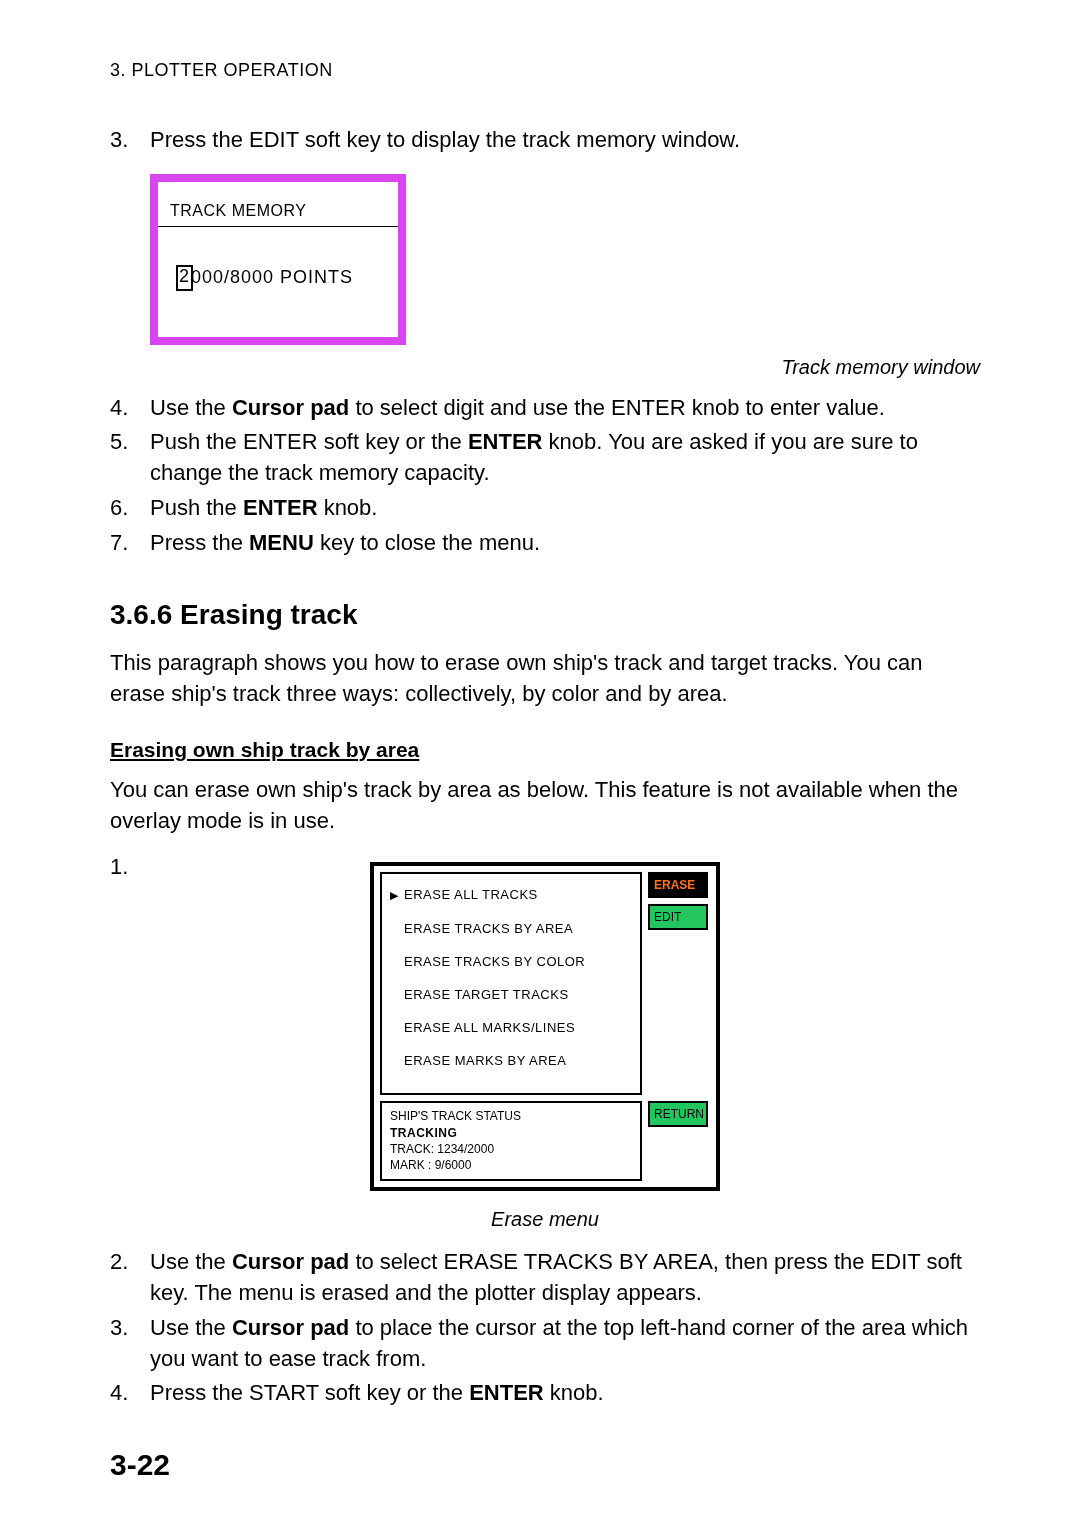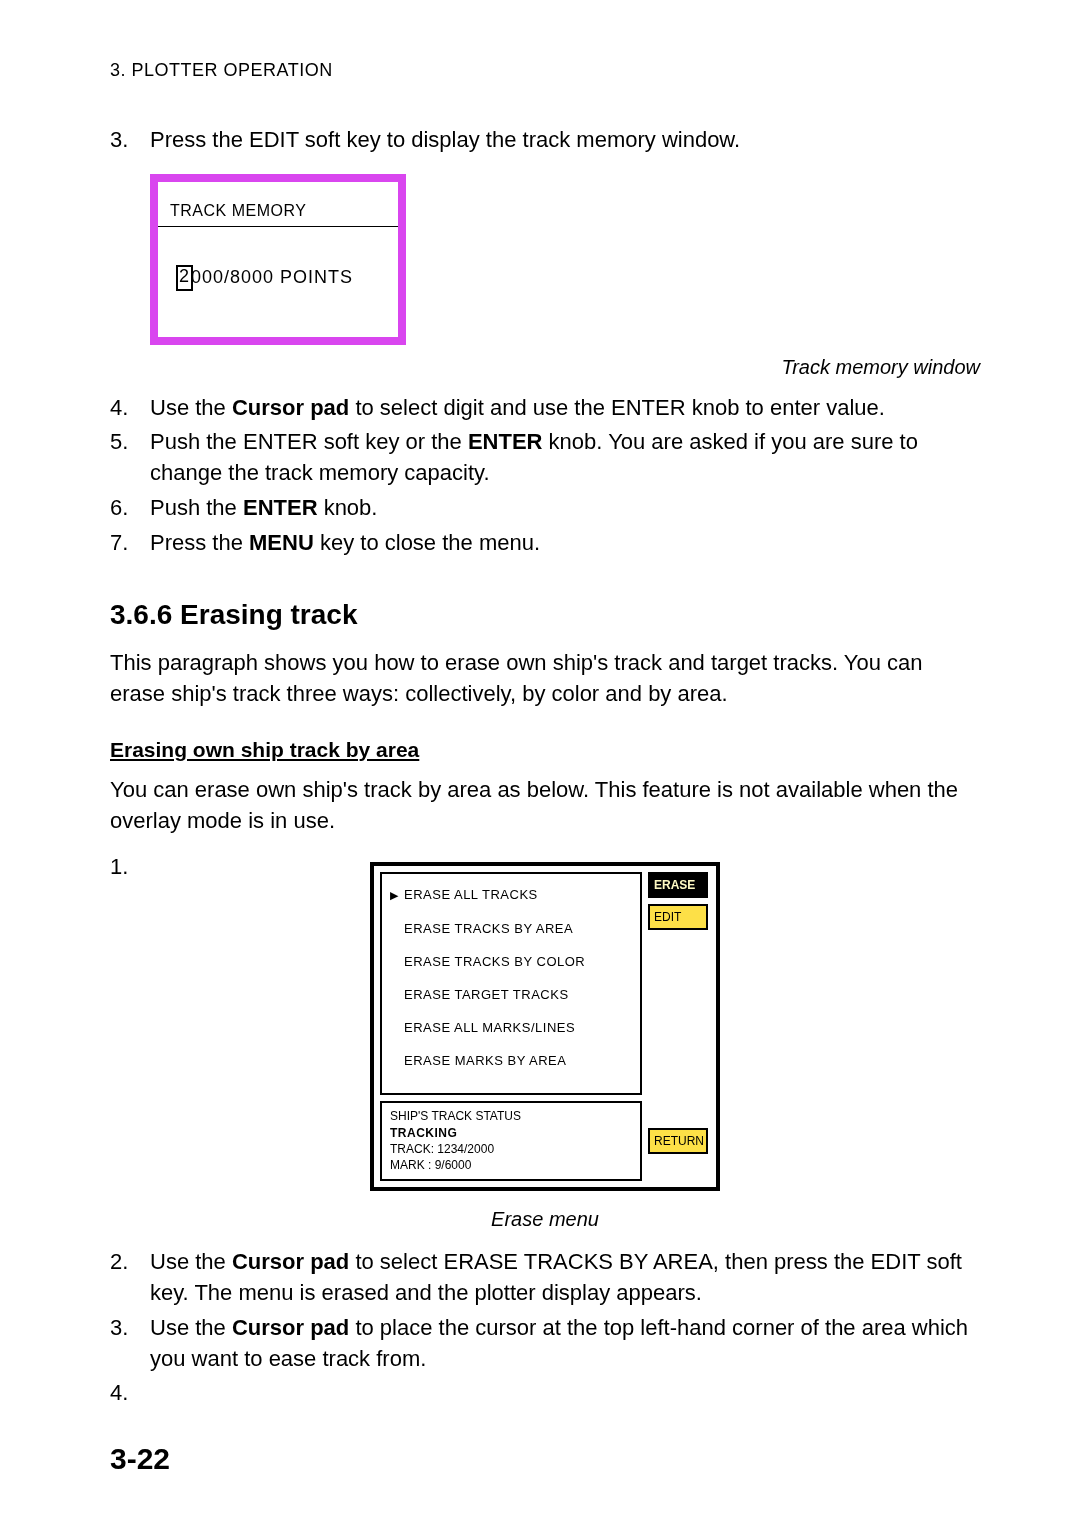--- a/index.html
+++ b/index.html
@@ -90,39 +90,39 @@
   .em-row{display:flex;align-items:center;margin:15px 0;}
   .em-row:first-child{margin-top:2px;}
   .em-row .tri{width:14px;display:inline-block;font-size:11px;}
   .em-row .lbl{letter-spacing:0.5px;}
   .em-right{width:60px;display:flex;flex-direction:column;gap:6px;}
   .softkey{
     border:2px solid #000;
     font-size:12px;
     padding:5px 4px;
     text-align:left;
-    background:#fde047;
+    background:#22c55e;
     line-height:1;
   }
-  .softkey.active{background:#000;color:#fef9c3;font-weight:700;}
-  .em-bottom{display:flex;gap:6px;margin-top:6px;align-items:center;}
+  .softkey.active{background:#000;color:#f97316;font-weight:700;}
+  .em-bottom{display:flex;gap:6px;margin-top:6px;align-items:flex-start;}
   .em-status{
     border:2px solid #000;
     flex:1;
     padding:5px 8px 6px 8px;
     font-size:12px;
     line-height:1.35;
   }
   .em-status .trk{font-weight:700;letter-spacing:0.5px;}
   .em-caption{font-style:italic;font-size:20px;text-align:center;margin:8px 0 14px 0;}
 
   .page-num{
     position:absolute;
     left:110px;
-    bottom:48px;
+    bottom:42px;
     font-size:30px;
     font-weight:700;
   }
 </style>
 </head>
 <body>
 
 <div class="running-head">3. PLOTTER OPERATION</div>
 
 <ol class="main">
@@ -239,16 +239,19 @@
     </span>
   </li>
   <li>
     <span class="num">3.</span>
     <span>
       <span>Use the </span><span class="bold">Cursor pad</span><span> to place the cursor at the top left-hand corner of the area which you want to ease track from.</span>
     </span>
   </li>
   <li>
     <span class="num">4.</span>
+    <span>
+      <span>Press the START soft key or the </span><span class="bold">ENTER</span><span> knob.</span>
+    </span>
   </li>
 </ol>
 
 <div class="page-num">3-22</div>
 
 </body></html>

